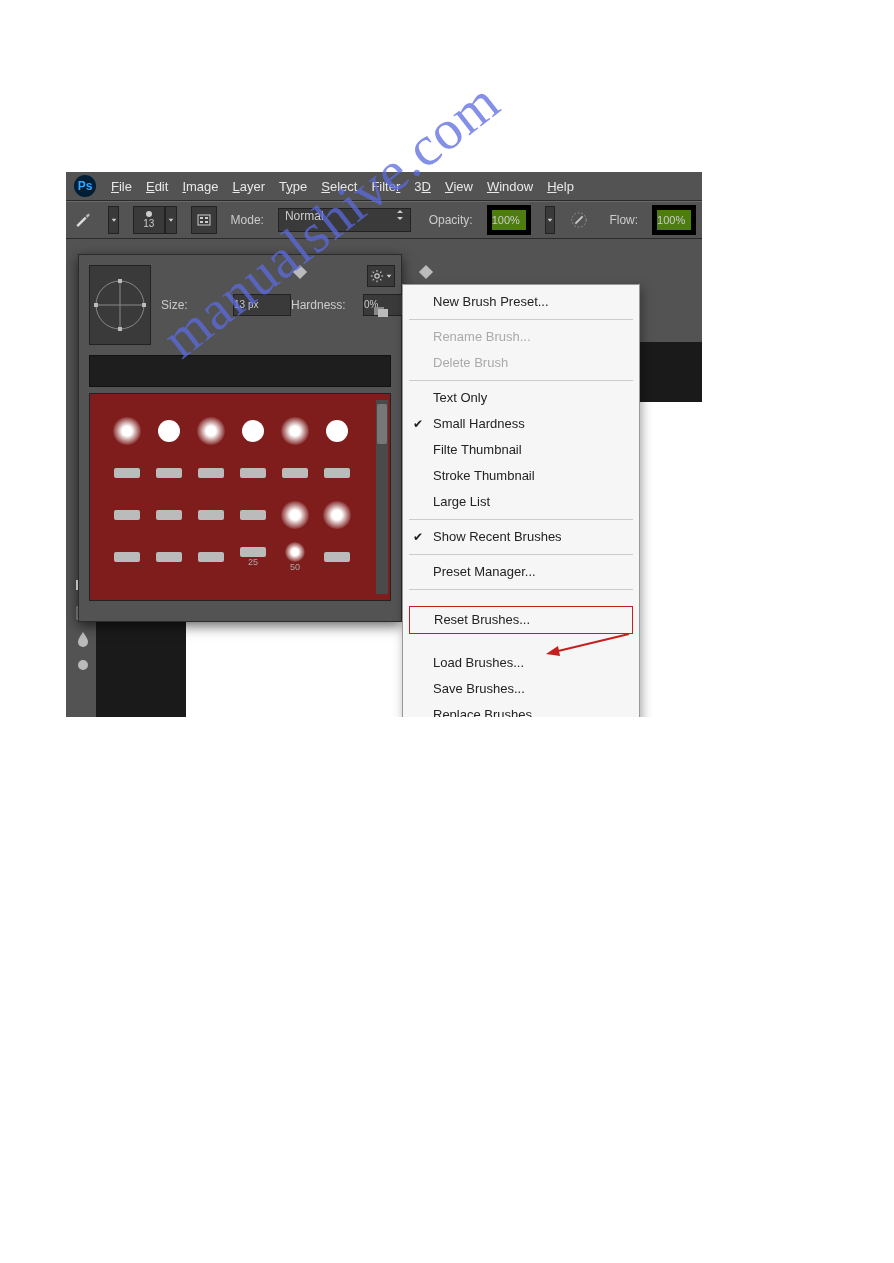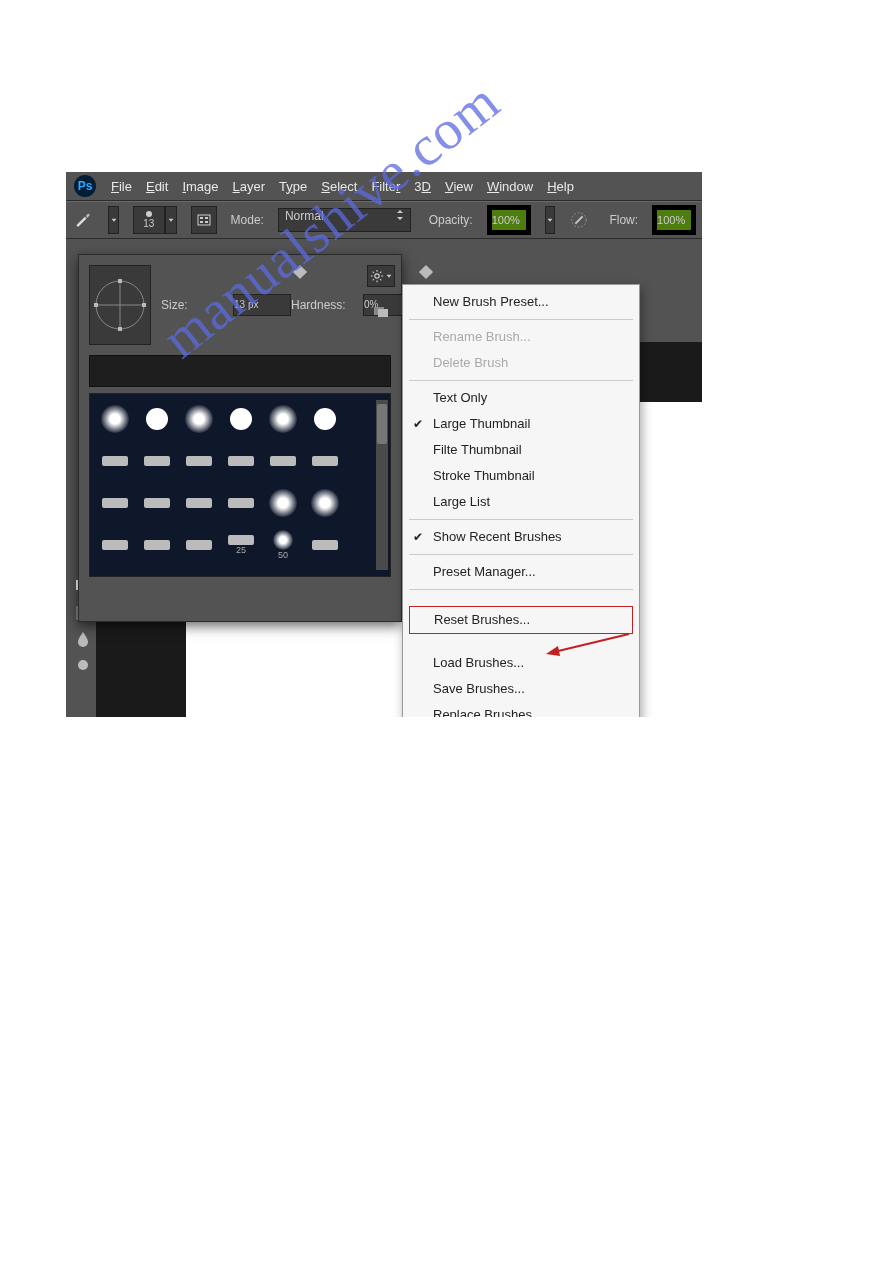--- a/index.html
+++ b/index.html
@@ -34,21 +34,21 @@
   .bp-row{display:flex;align-items:center;gap:10px}
   .bp-row .lbl{width:62px}
   .bp-field{width:56px;height:20px;background:#3a3a3a;border:1px solid #222;text-align:left;line-height:20px;color:#ccc;font-size:10px}
   .slider{position:relative;height:14px}
   .slider-track{position:absolute;left:0;right:0;top:6px;height:2px;background:#2b2b2b}
   .slider-thumb{position:absolute;top:2px;width:10px;height:10px;background:#bbb;transform:rotate(45deg)}
   .bp-side{position:absolute;right:6px;top:10px;display:flex;flex-direction:column;gap:18px;align-items:center}
   .gear-btn{width:26px;height:20px;background:#3a3a3a;border:1px solid #222;display:flex;align-items:center;justify-content:center}
   .detach-btn{width:18px;height:14px;display:flex;align-items:center;justify-content:center}
   .bp-blackbar{margin:6px 10px;height:30px;background:#1e1e1e;border:1px solid #111}
-  .bp-grid{margin:4px 10px 8px 10px;height:170px;background:#0f172a;border:1px solid #222;position:relative;overflow:hidden;padding:6px}
+  .bp-grid{margin:4px 10px 8px 10px;height:170px;background:#7f1d1d;border:1px solid #222;position:relative;overflow:hidden;padding:18px}
   .grid-inner{display:grid;grid-template-columns:repeat(6,38px);grid-auto-rows:38px;gap:4px}
   .bcell{width:38px;height:38px;display:flex;flex-direction:column;align-items:center;justify-content:center;color:#aaa;font-size:9px}
   .bcell .glow{width:28px;height:28px;border-radius:50%;background:radial-gradient(circle,#fff 0%,#fff 25%,rgba(255,255,255,0) 75%)}
   .bcell .hard{width:22px;height:22px;border-radius:50%;background:#fff}
   .bcell .shape{width:26px;height:10px;background:#bbb;border-radius:2px}
   .bp-scroll{position:absolute;right:2px;top:6px;bottom:6px;width:12px;background:#4a4a4a}
   .bp-scroll .thumb{position:absolute;left:1px;right:1px;top:4px;height:40px;background:#777;border-radius:2px}
   
   .ctx{position:absolute;left:336px;top:112px;width:236px;background:#f6f6f6;border:1px solid #999;box-shadow:2px 4px 10px rgba(0,0,0,.35);color:#222;padding:4px 0}
   .ctx-item{padding:4px 22px 4px 30px;font-size:13px;line-height:18px;position:relative}
@@ -306,21 +306,21 @@
       </div>
     </div>
 
     <div class="ctx">
       <div class="ctx-item">New Brush Preset...</div>
       <div class="ctx-sep"></div>
       <div class="ctx-item disabled">Rename Brush...</div>
       <div class="ctx-item disabled">Delete Brush</div>
       <div class="ctx-sep"></div>
       <div class="ctx-item">Text Only</div>
-      <div class="ctx-item checked">Large Thumbnail</div>
+      <div class="ctx-item checked">Small Hardness</div>
       <div class="ctx-item">Filte Thumbnail</div>
       <div class="ctx-item">Stroke Thumbnail</div>
       <div class="ctx-item">Large List</div>
       <div class="ctx-sep"></div>
       <div class="ctx-item checked">Show Recent Brushes</div>
       <div class="ctx-sep"></div>
       <div class="ctx-item">Preset Manager...</div>
       <div class="ctx-sep"></div>
       <div class="ctx-item boxed">Reset Brushes...</div>
       <div class="ctx-item">Load Brushes...</div>

